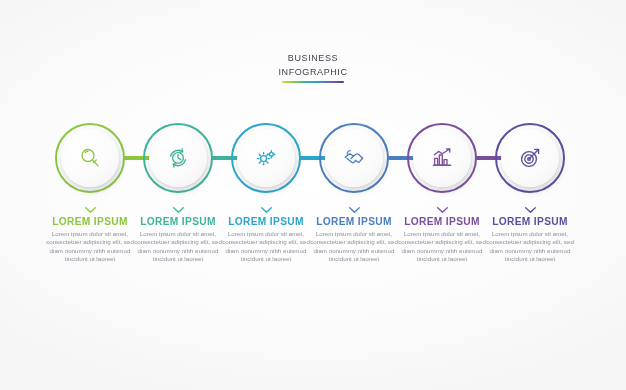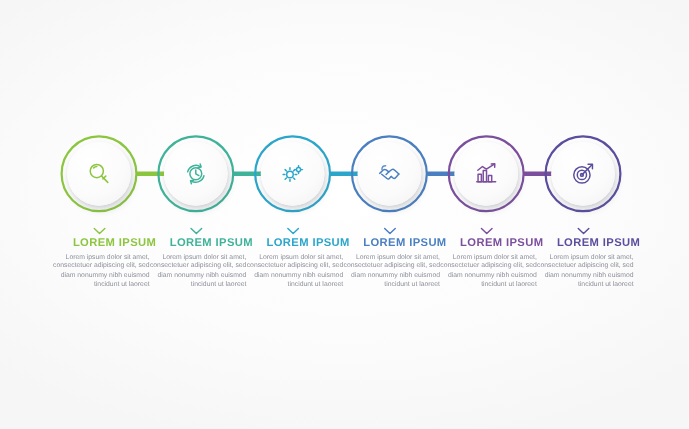--- a/index.html
+++ b/index.html
@@ -123,21 +123,21 @@
     position: absolute;
     left: 0;
     top: 206px;
     width: 626px;
     height: 90px;
   }
   .col {
     position: absolute;
     top: 0;
     width: 104px;
-    text-align: right;
+    text-align: center;
   }
   .chev {
     display: block;
     margin: 0 auto 2px auto;
     width: 13px;
     height: 8px;
   }
   .col-title {
     display: block;
     font-family: "Liberation Sans", sans-serif;
@@ -154,20 +154,25 @@
     line-height: 8.4px;
     color: #8b8f99;
     padding: 0 6px;
   }
 </style>
 </head>
 <body>
 
 <div id="canvas">
 
+  <div class="title-block">
+    <span class="title-line">Business</span>
+    <span class="title-line">Infographic</span>
+    <span class="title-rule"></span>
+  </div>
 
   <div id="node-row">
       <div class="node" style="left: 48px;">
         <div class="connector" style="background: rgb(140, 198, 63);"></div>
         <div class="ring" style="border-color: rgb(140, 198, 63);"></div>
         <div class="disc">
           <svg viewBox="0 0 24 24">
             <circle cx="10" cy="9.5" r="6" fill="none" stroke="#8cc63f" stroke-width="1.35" stroke-linecap="round" stroke-linejoin="round"></circle>
             <path d="M14.4 14.1 L20 19.8" fill="none" stroke="#8cc63f" stroke-width="1.35" stroke-linecap="round" stroke-linejoin="round"></path>
             <path d="M15.6 16.6 L18.2 14.0" fill="none" stroke="#8cc63f" stroke-width="1.35" stroke-linecap="round" stroke-linejoin="round"></path>

